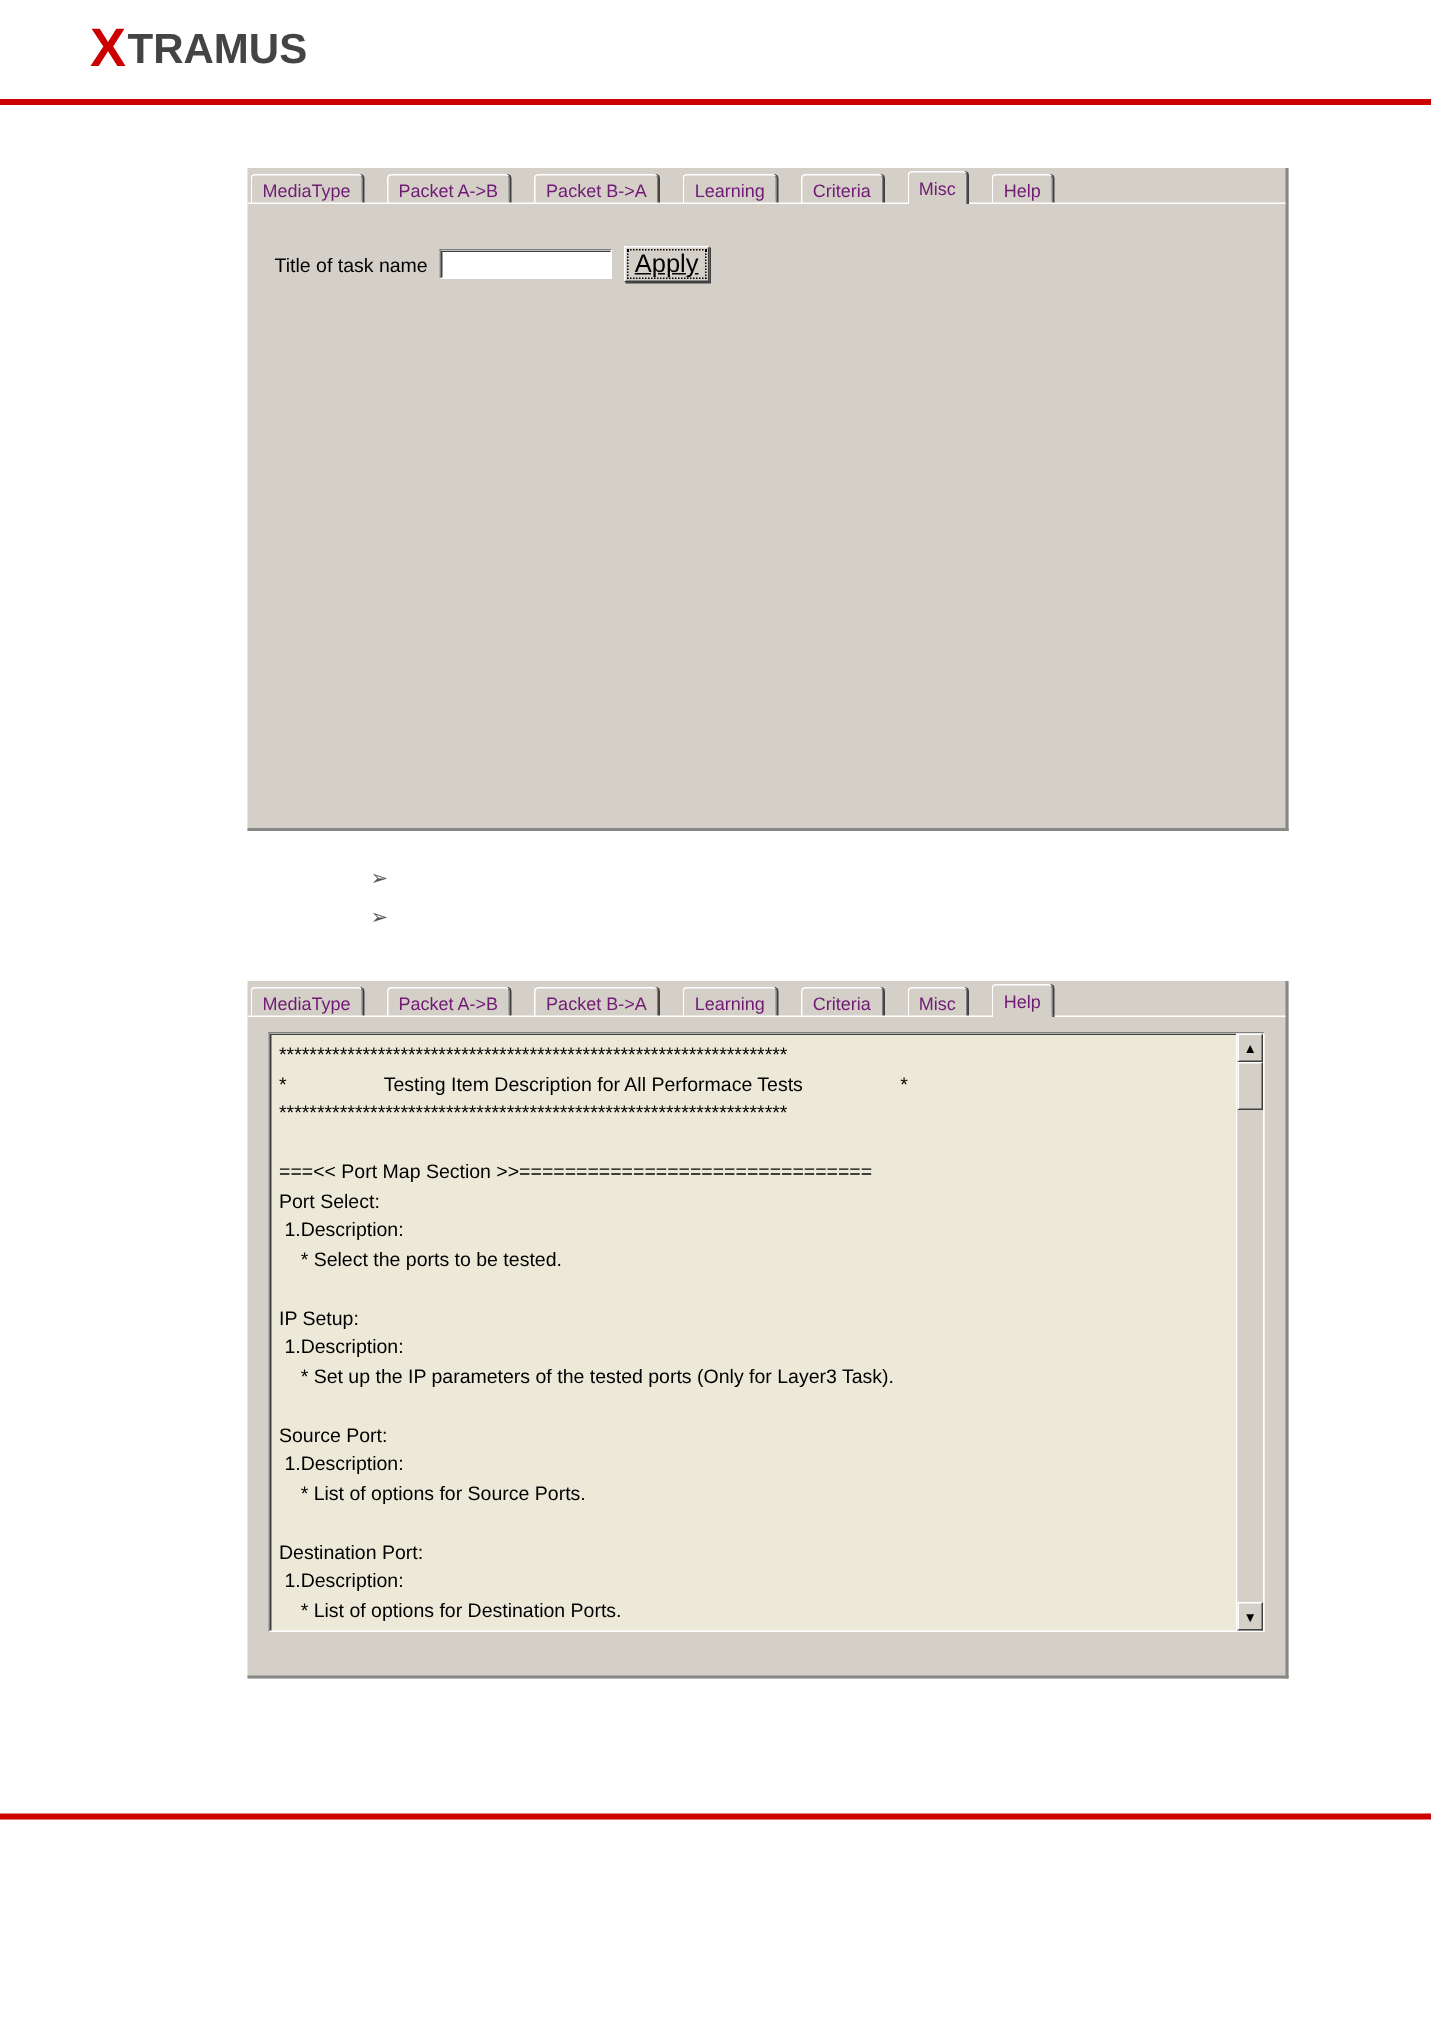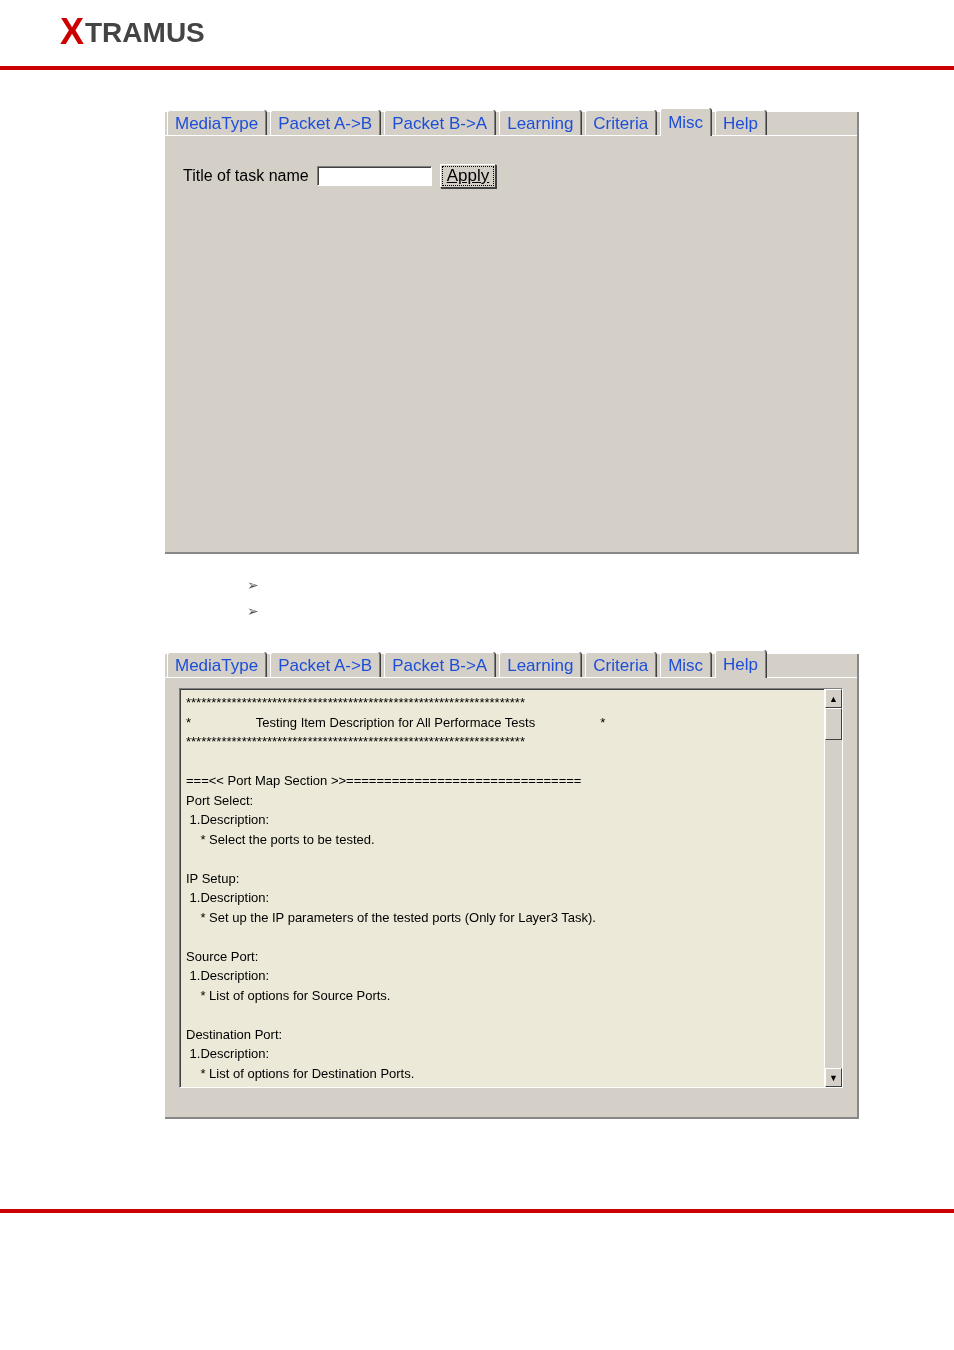--- a/index.html
+++ b/index.html
@@ -51,30 +51,30 @@
   .panel1 { height: 440px; margin-top: 42px; }
   .panel2 { height: 463px; margin-top: 10px; }
   .tabs {
     display: flex;
     align-items: flex-end;
     height: 22px;
     padding-left: 2px;
     padding-top: 2px;
   }
   .tab {
-    font-size: 17px;
-    color: #1d4ed8;
+    font-size: 12px;
+    color: #701a75;
     padding: 3px 7px 2px 7px;
     background: #d4d0c8;
     border-top: 1px solid #fff;
     border-left: 1px solid #fff;
     border-right: 1px solid #808080;
     border-top-left-radius: 3px;
     border-top-right-radius: 3px;
-    margin-right: 4px;
+    margin-right: 16px;
     box-shadow: 1px 0 0 #404040;
     position: relative;
     cursor: default;
   }
   .tab.active {
     padding-top: 4px;
     padding-bottom: 3px;
     margin-top: -2px;
     z-index: 2;
   }
@@ -85,21 +85,21 @@
     position: relative;
     z-index: 1;
   }
   .misc-row {
     display: flex;
     align-items: center;
     padding: 28px 18px;
     gap: 8px;
   }
   .label {
-    font-size: 16px;
+    font-size: 13px;
     color: #000;
   }
   .text-input {
     width: 115px;
     height: 20px;
     border-top: 1px solid #808080;
     border-left: 1px solid #808080;
     border-right: 1px solid #fff;
     border-bottom: 1px solid #fff;
     box-shadow: inset 1px 1px 0 #404040;

